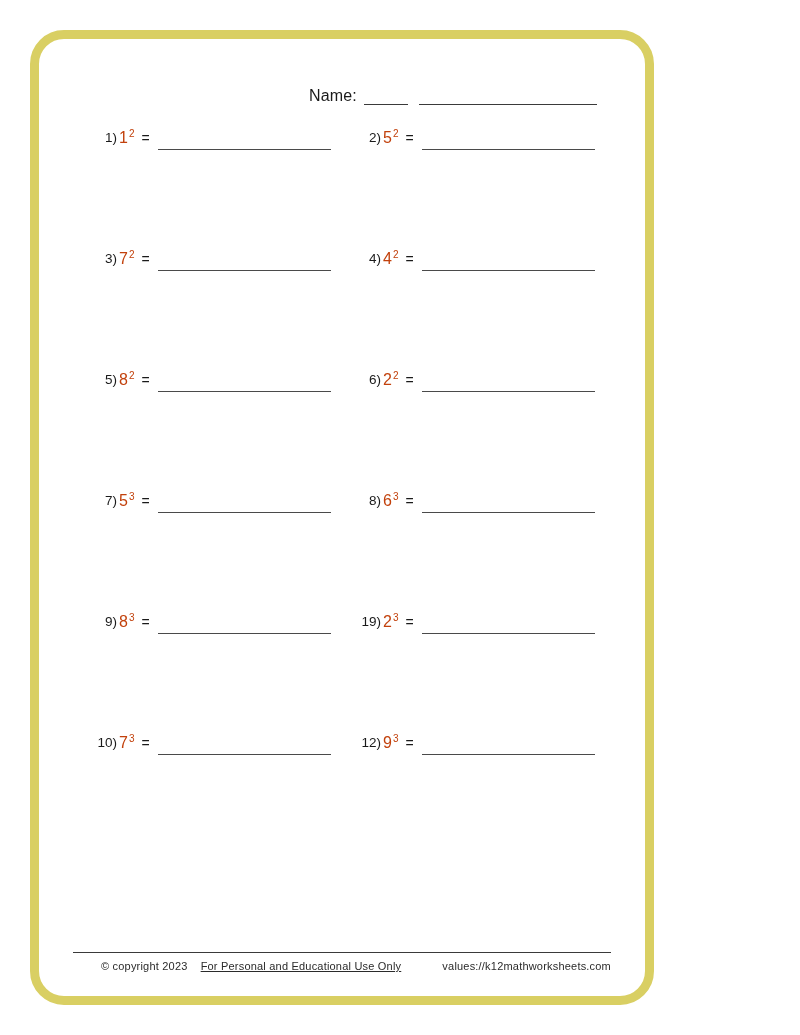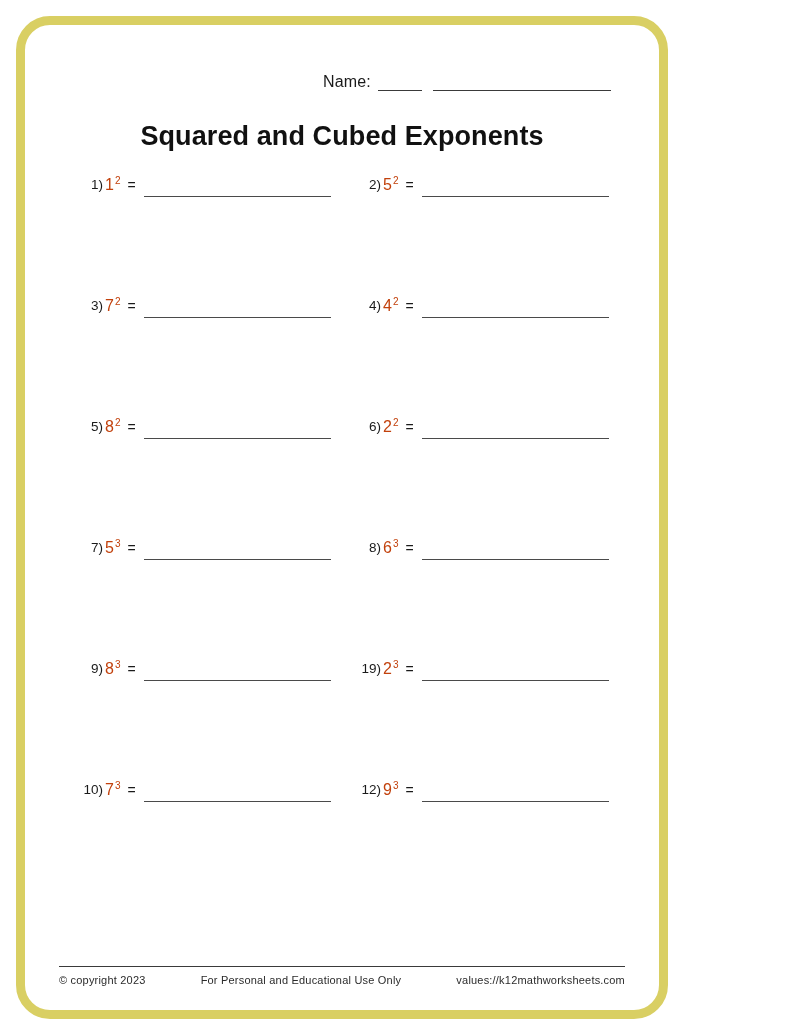--- a/index.html
+++ b/index.html
@@ -11,21 +11,21 @@
     height: 1035px;
     background: #ffffff;
     font-family: "Liberation Sans", sans-serif;
     color: #1a1a1a;
   }
   .page {
     position: relative;
     width: 684px;
     height: 1035px;
     box-sizing: border-box;
-    padding: 16px;
+    padding: 30px;
     background: #ffffff;
   }
   .sheet {
     position: relative;
     width: 100%;
     height: 100%;
     box-sizing: border-box;
     border: 9px solid #d9cf63;
     border-radius: 34px;
     background: #ffffff;
@@ -135,38 +135,39 @@
     display: flex;
     justify-content: space-between;
     align-items: center;
     font-size: 11px;
     color: #2b2b2b;
     letter-spacing: 0.2px;
   }
   .footer-center {
     flex: 1 1 auto;
     text-align: center;
+    text-decoration: underline;
   }
   .footer-left, .footer-right {
     flex: 0 0 auto;
+    margin-left: 28px;
   }
 </style>
 </head>
 <body>
 
 <div class="page">
   <div class="sheet">
 
     <div class="name-row">
       <span class="name-label">Name:</span>
       <span class="name-blank short"></span>
       <span class="name-blank"></span>
     </div>
 
-    <h1 class="title">Squared and Cubed Exponents</h1>
 
 
     <div class="problems">
 
       <div class="problem">
         <span class="num">1)</span>
         <span class="expr"><span>1</span><sup>2</sup></span>
         <span class="eq">=</span>
         <span class="answer-line"></span>
       </div>

